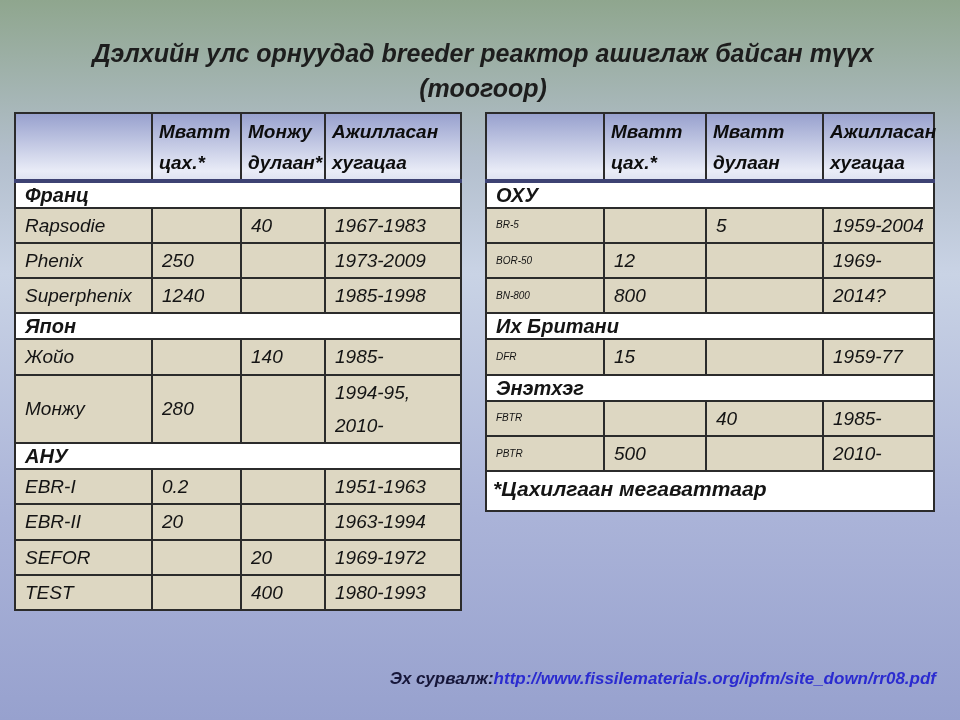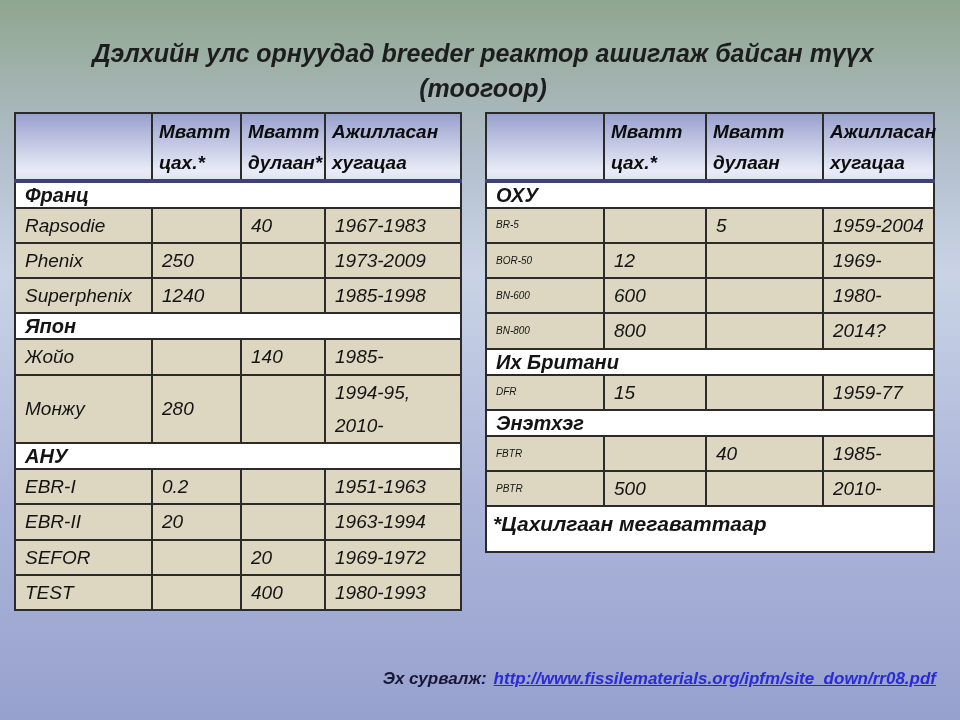--- a/index.html
+++ b/index.html
@@ -25,29 +25,29 @@
     padding:3px 3px 0 6px;line-height:1.62;color:#0d0d0d;
   }
   .rtable td{
     border:2px solid #2b2b2b;background:#ddd7c2;color:#141414;
     font-size:19px;padding:0 3px 0 9px;line-height:1.75;
     vertical-align:middle;white-space:pre-line;
   }
   .rtable tr.header-row{height:66px;padding-left:24px;}
   .rtable tr.data-row{height:35px;padding-left:36px;}
   .rtable tr.section-row{height:26px;}
-  .rtable tr.footer-row{height:46px;}
+  .rtable tr.footer-row{height:40px;}
   .rtable td.section-cell{background:#ffffff;font-weight:bold;font-size:20px;line-height:1.2;}
   .rtable td.footer-cell{background:#ffffff;font-weight:bold;font-size:21px;line-height:1.2;padding-left:6px;vertical-align:top;padding-top:4px;}
   table.tbl-right td.name-col{font-size:10px;}
   .source-line{
     position:absolute;top:669px;right:24px;
     font-size:17px;font-style:italic;font-weight:bold;color:#17173a;white-space:nowrap;
   }
-  .source-line a{color:#2b2bd0;text-decoration:underline;margin-left:7px;cursor:pointer;}
+  .source-line a{color:#2b2bd0;margin-left:0;cursor:pointer;}
 </style>
 </head>
 <body>
 
 <div class="slide">
   <div class="title">
     <div>Дэлхийн улс орнуудад breeder реактор ашиглаж байсан түүх</div>
     <div>(тоогоор)</div>
   </div>
 
@@ -55,21 +55,21 @@
       <colgroup>
         <col style="width: 137px;">
         <col style="width: 89px;">
         <col style="width: 84px;">
         <col style="width: 136px;">
       </colgroup>
       <tbody>
         <tr class="header-row">
           <th></th>
           <th>Мватт цах.*</th>
-          <th>Мватт дулаан*</th>
+          <th>Монжу дулаан*</th>
           <th>Ажилласан хугацаа</th>
         </tr>
         <tr class="section-row">
           <td colspan="4" class="section-cell">Франц</td>
         </tr>
         <tr class="data-row">
           <td class="name-col">Rapsodie</td>
           <td></td>
           <td>40</td>
           <td>1967-1983</td>
@@ -155,26 +155,20 @@
           <td>5</td>
           <td>1959-2004</td>
         </tr>
         <tr class="data-row">
           <td class="name-col">BOR-50</td>
           <td>12</td>
           <td></td>
           <td>1969-</td>
         </tr>
         <tr class="data-row">
-          <td class="name-col">BN-600</td>
-          <td>600</td>
-          <td></td>
-          <td>1980-</td>
-        </tr>
-        <tr class="data-row">
           <td class="name-col">BN-800</td>
           <td>800</td>
           <td></td>
           <td>2014?</td>
         </tr>
         <tr class="section-row">
           <td colspan="4" class="section-cell">Их Британи</td>
         </tr>
         <tr class="data-row">
           <td class="name-col">DFR</td>

